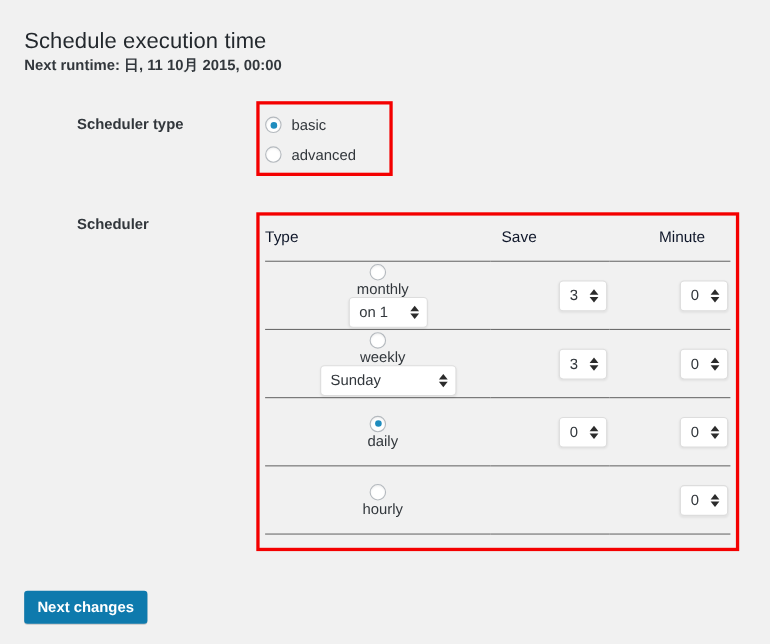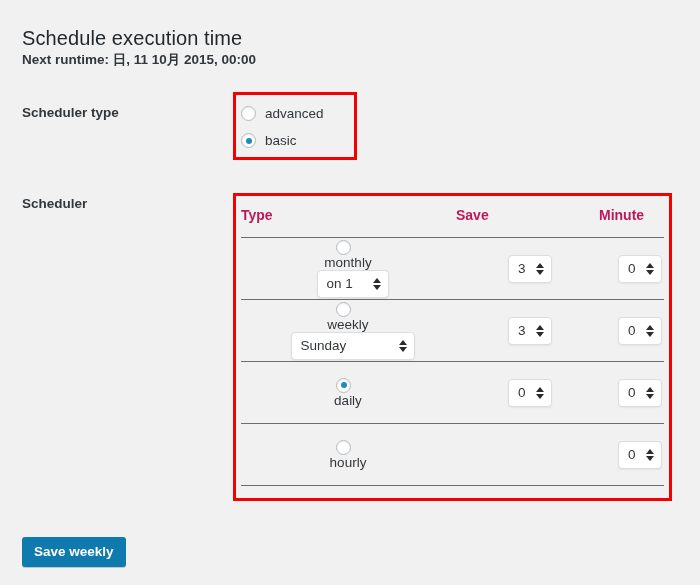--- a/index.html
+++ b/index.html
@@ -34,20 +34,21 @@
     font-weight: 700;
     color: #32373c;
   }
 
   
   .field-label {
     position: absolute;
     font-size: 13.5px;
     font-weight: 700;
     color: #32373c;
+    margin-left: 48px;
   }
   #label-scheduler-type { left: 22px; top: 105px; }
   #label-scheduler      { left: 22px; top: 196px; }
 
   
   .annot-box {
     position: absolute;
     border: 3px solid #f40000;
     box-sizing: border-box;
     pointer-events: none;
@@ -99,23 +100,23 @@
   
   .sched-table {
     position: absolute;
     left: 241px;
     top: 201px;
     width: 423px;
     border-collapse: collapse;
     font-size: 13.5px;
   }
   .sched-table th {
-    font-weight: 700;
+    font-weight: 400;
     font-size: 14px;
-    color: #be185d;
+    color: #0f172a;
     text-align: left;
     padding: 6px 0 14px 0;
     border-bottom: 1px solid #6d6d6d;
   }
   .sched-table td {
     padding: 0;
     height: 61px;
     vertical-align: middle;
     border-bottom: 1px solid #6d6d6d;
   }
@@ -199,26 +200,26 @@
 <body>
 
 <h1 class="page-title">Schedule execution time</h1>
 <div class="next-runtime">Next runtime: 日, 11 10月 2015, 00:00</div>
 
 <div class="field-label" id="label-scheduler-type">Scheduler type</div>
 <div class="field-label" id="label-scheduler">Scheduler</div>
 
 <div class="radio-group">
   <label class="radio-row">
+    <span class="radio checked"></span>
+    <span class="radio-label">basic</span>
+  </label>
+  <label class="radio-row">
     <span class="radio"></span>
     <span class="radio-label">advanced</span>
-  </label>
-  <label class="radio-row">
-    <span class="radio checked"></span>
-    <span class="radio-label">basic</span>
   </label>
 </div>
 
 <table class="sched-table">
   <thead>
     <tr>
       <th class="col-type">Type</th>
       <th class="col-hour">
         <span class="hdr-hour-inner">Save</span>
       </th>
@@ -360,13 +361,13 @@
         </span>
       </td>
     </tr>
 
   </tbody>
 </table>
 
 <div class="annot-box" id="annot-type"></div>
 <div class="annot-box" id="annot-table"></div>
 
-<button class="save-button">Save weekly</button>
+<button class="save-button">Next changes</button>
 
 </body></html>

